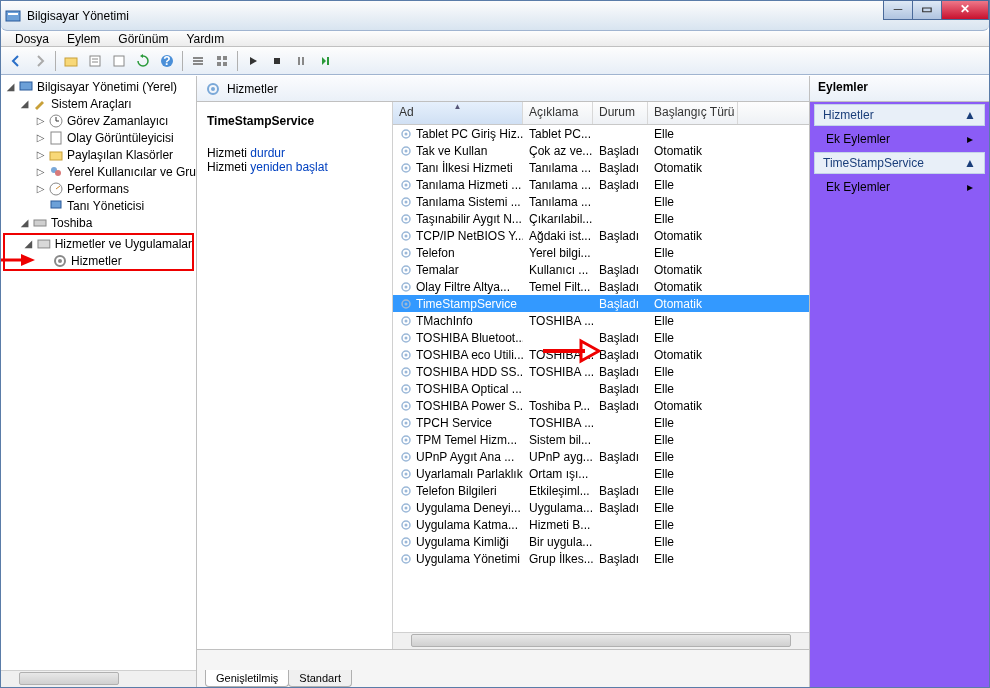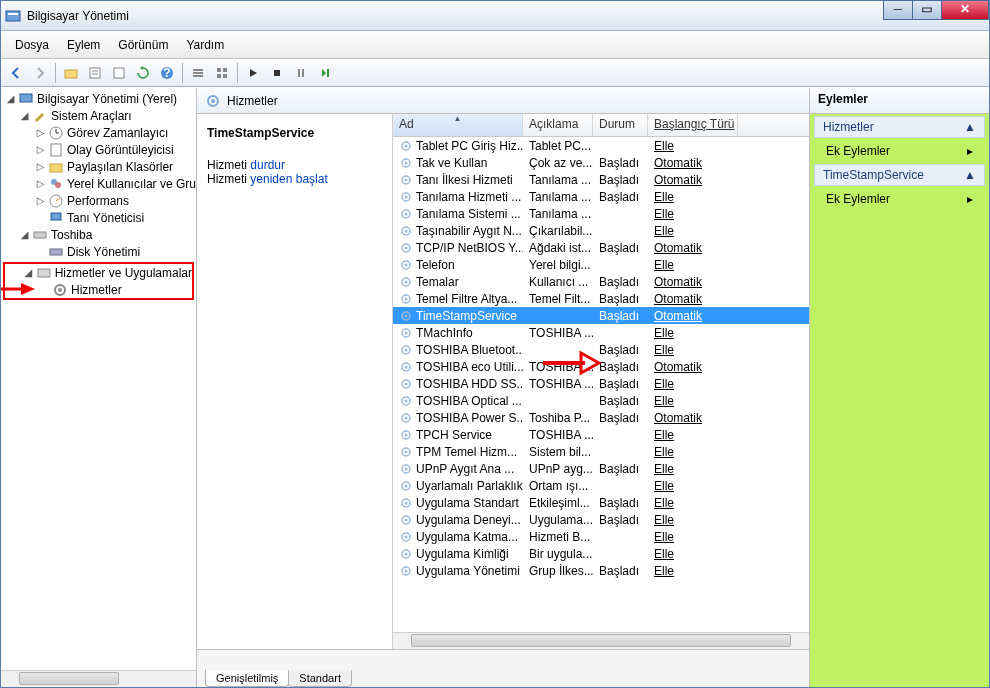--- a/index.html
+++ b/index.html
@@ -1,27 +1,27 @@
 <!DOCTYPE html>
 <html><head>
 <meta charset="utf-8">
 <style>
 * { box-sizing: border-box; margin: 0; padding: 0; font-family: "Segoe UI", Tahoma, sans-serif; font-size: 12px; }
 body { background: #fff; width: 990px; height: 688px; overflow: hidden; }
 
 .window { width: 990px; height: 688px; border: 1px solid #5a7ca8; background: #fff; display: flex; flex-direction: column; }
 
-.titlebar { height: 30px; background: linear-gradient(#fcfcfc,#d8e4f0); display: flex; align-items: center; padding: 0 4px; border-bottom: 1px solid #a0b4d0; position: relative; }
+.titlebar { height: 30px; background: linear-gradient(#fcfcfc,#d8e4f0); display: flex; align-items: center; padding: 0 4px; border-bottom: 1px solid #a0b4d0; position: relative; border-radius: 6px; }
 .titlebar .app-icon { width: 16px; height: 16px; margin-right: 6px; }
 .titlebar .title { flex: 1; font-size: 12px; color: #000; }
 .winbtns { position: absolute; right: 0; top: -1px; display: flex; }
 .winbtn { width: 30px; height: 20px; border: 1px solid #4a6a9a; background: linear-gradient(#dfe9f5,#b0c4e0); margin-left: -1px; text-align: center; line-height: 16px; font-weight: bold; color: #333; }
 .winbtn.close { width: 48px; background: linear-gradient(#e78,#c8102e); color: #fff; }
 
-.menubar { height: 28px; background: linear-gradient(#fdfdfd,#ececec); border-bottom: 1px solid #c0c0c0; display: flex; align-items: center; padding-left: 6px; gap: 2px; }
+.menubar { height: 16px; background: linear-gradient(#fdfdfd,#ececec); border-bottom: 1px solid #c0c0c0; display: flex; align-items: center; padding-left: 6px; gap: 2px; }
 .menubar span { padding: 2px 8px; cursor: default; }
 
 .toolbar { height: 28px; background: linear-gradient(#fdfdfd,#e7eef7); border-bottom: 1px solid #a0b4d0; display: flex; align-items: center; padding-left: 4px; gap: 2px; }
 .tbtn { width: 22px; height: 22px; display: flex; align-items: center; justify-content: center; border: 1px solid transparent; border-radius: 2px; }
 .tsep { width: 1px; height: 20px; background: #b0b0b0; margin: 0 2px; }
 
 .body { flex: 1; display: flex; border-top: 1px solid #fff; overflow: hidden; }
 
 .tree-pane { width: 196px; background: #fff; border-right: 1px solid #c0c0c0; overflow: auto; font-size: 12px; padding-top: 2px; }
 .tree-node { white-space: nowrap; padding: 1px 0 1px 4px; display: flex; align-items: center; height: 17px; }
@@ -50,35 +50,35 @@
 .list-row .cell.first { display: flex; align-items: center; gap: 3px; }
 .gear { width: 14px; height: 14px; flex-shrink: 0; }
 
 .list-scroll-x { height: 17px; background: #f0f0f0; border-top: 1px solid #d0d0d0; position: relative; }
 .list-scroll-x .thumb { position: absolute; left: 18px; top: 1px; height: 13px; width: 380px; background: linear-gradient(#e8e8e8,#d0d0d0); border: 1px solid #b0b0b0; border-radius: 2px; }
 
 .tabs-bottom { height: 38px; background: #f5f5f5; display: flex; padding-left: 8px; align-items: flex-end; border-top: 1px solid #c0c0c0; }
 .tabs-bottom .tab { border: 1px solid #b0b0b0; border-top: none; border-radius: 0 0 4px 4px; padding: 2px 10px; background: #fff; margin-right: -1px; font-size: 11px; }
 .tabs-bottom .tab.inactive { background: #f0f0f0; }
 
-.actions-pane { width: 180px; border-left: 1px solid #c0c0c0; background: #bef264; display: flex; flex-direction: column; }
+.actions-pane { width: 180px; border-left: 1px solid #c0c0c0; background: #8b5cf6; display: flex; flex-direction: column; }
 .actions-header { height: 26px; background: linear-gradient(#fbfcfe,#eaf0f8); border-bottom: 1px solid #c0c0c0; padding: 4px 8px; font-weight: bold; }
 .action-section { background: #e8eff8; border: 1px solid #c4d4e8; margin: 2px 4px; padding: 3px 8px; display: flex; justify-content: space-between; align-items: center; color: #1a3e7a; }
 .action-item { padding: 4px 16px; display: flex; justify-content: space-between; align-items: flex-start; }
 
 .hscroll-bottom { height: 17px; background: #f0f0f0; border-top: 1px solid #d0d0d0; position: relative; }
 .hscroll-bottom .thumb { position: absolute; left: 18px; top: 1px; height: 13px; width: 100px; background: linear-gradient(#e8e8e8,#d0d0d0); border: 1px solid #b0b0b0; border-radius: 2px; }
 
 
 svg { display: block; }
 
 .col-ad { width: 130px; }
 .col-ac { width: 70px; }
 .col-du { width: 55px; }
-.col-bt { width: 90px; text-decoration: underline; }
+.col-bt { width: 90px; }
 
 .red-arrow-main { position: absolute; left: 148px; top: 236px; pointer-events: none; }
 </style>
 </head>
 <body>
 
 <div class="window">
 
   <div class="titlebar">
     <svg class="app-icon" viewBox="0 0 16 16">
@@ -245,27 +245,20 @@
               <rect x="3" y="3" width="10" height="7" fill="#6ca0d8" stroke="#2a5a9a"></rect>
             </svg>
             <span>Tanı Yöneticisi</span>
           </div>
         <div class="tree-node tree-indent-1">
             <span class="exp">◢</span>
             <svg class="ticon" viewBox="0 0 16 16">
               <rect x="2" y="5" width="12" height="6" fill="#d0d0d0" stroke="#888"></rect>
             </svg>
             <span>Toshiba</span>
-          </div>
-        <div class="tree-node tree-indent-2">
-            <span class="exp"></span>
-            <svg class="ticon" viewBox="0 0 16 16">
-              <rect x="2" y="5" width="12" height="6" fill="#aac" stroke="#668"></rect>
-            </svg>
-            <span>Disk Yönetimi</span>
           </div>
         <div class="redbox" style="margin:2px;">
           <div class="tree-node tree-indent-1">
               <span class="exp">◢</span>
               <svg class="ticon" viewBox="0 0 16 16">
                 <rect x="2" y="4" width="12" height="8" fill="#d8d8d8" stroke="#888"></rect>
               </svg>
               <span>Hizmetler ve Uygulamalar</span>
             </div>
           <div class="tree-node tree-indent-2" style="position:relative;">
@@ -416,21 +409,21 @@
                 <div class="cell col-ac">Kullanıcı ...</div>
                 <div class="cell col-du">Başladı</div>
                 <div class="cell col-bt">Otomatik</div>
               </div>
               <div class="list-row">
                 <div class="cell first col-ad">
                   <svg class="gear" viewBox="0 0 14 14">
                     <circle cx="7" cy="7" r="4" fill="none" stroke="#9bb8d8" stroke-width="1.5"></circle>
                     <circle cx="7" cy="7" r="1.5" fill="#9bb8d8"></circle>
                   </svg>
-                  <span>Temel Filtre Altya...</span>
+                  <span>Olay Filtre Altya...</span>
                 </div>
                 <div class="cell col-ac">Temel Filt...</div>
                 <div class="cell col-du">Başladı</div>
                 <div class="cell col-bt">Otomatik</div>
               </div>
               <div class="list-row selected">
                 <div class="cell first col-ad">
                   <svg class="gear" viewBox="0 0 14 14">
                     <circle cx="7" cy="7" r="4" fill="none" stroke="#9bb8d8" stroke-width="1.5"></circle>
                     <circle cx="7" cy="7" r="1.5" fill="#9bb8d8"></circle>
@@ -560,21 +553,21 @@
                 <div class="cell col-ac">Ortam ışı...</div>
                 <div class="cell col-du"></div>
                 <div class="cell col-bt">Elle</div>
               </div>
               <div class="list-row">
                 <div class="cell first col-ad">
                   <svg class="gear" viewBox="0 0 14 14">
                     <circle cx="7" cy="7" r="4" fill="none" stroke="#9bb8d8" stroke-width="1.5"></circle>
                     <circle cx="7" cy="7" r="1.5" fill="#9bb8d8"></circle>
                   </svg>
-                  <span>Uygulama Standart</span>
+                  <span>Telefon Bilgileri</span>
                 </div>
                 <div class="cell col-ac">Etkileşiml...</div>
                 <div class="cell col-du">Başladı</div>
                 <div class="cell col-bt">Elle</div>
               </div>
               <div class="list-row">
                 <div class="cell first col-ad">
                   <svg class="gear" viewBox="0 0 14 14">
                     <circle cx="7" cy="7" r="4" fill="none" stroke="#9bb8d8" stroke-width="1.5"></circle>
                     <circle cx="7" cy="7" r="1.5" fill="#9bb8d8"></circle>

